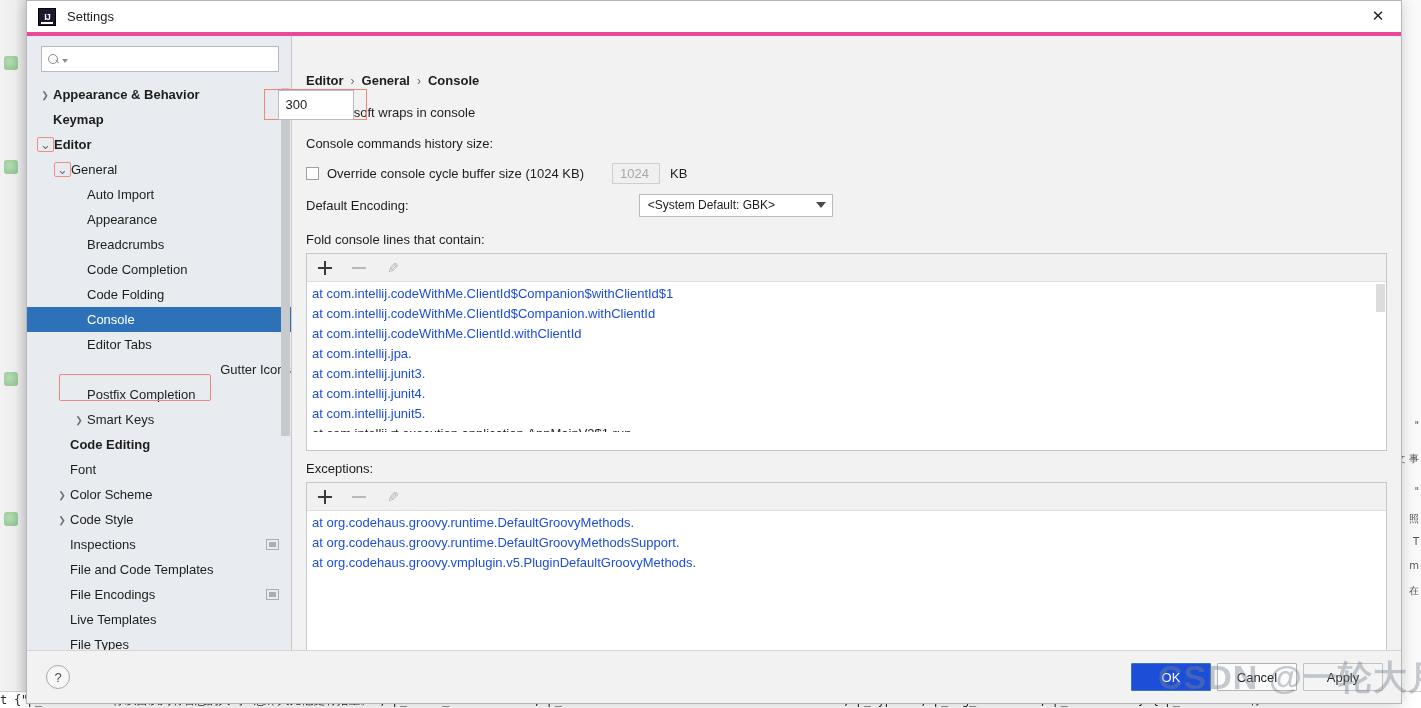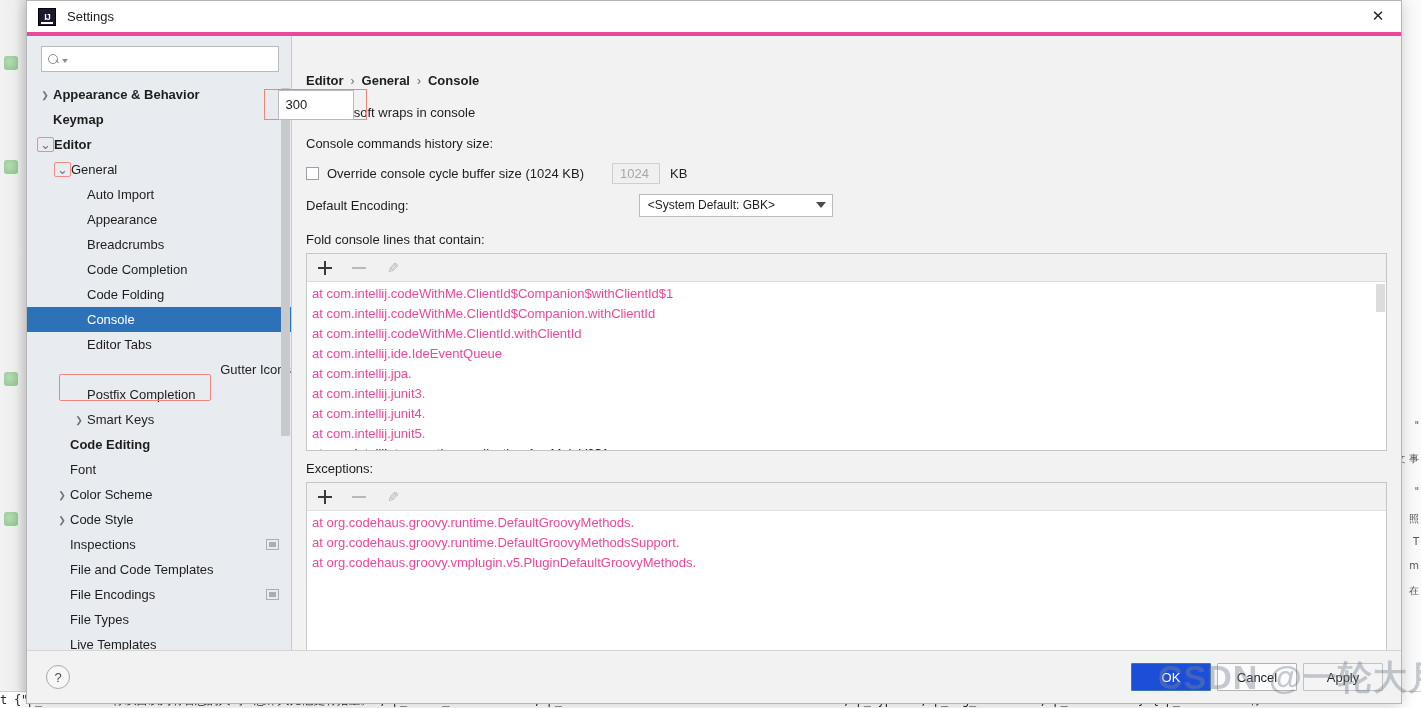--- a/index.html
+++ b/index.html
@@ -430,21 +430,21 @@
   .list-items {
     flex: 1 1 auto;
     overflow: hidden;
     padding-top: 2px;
     position: relative;
   }
   .list-item {
     height: 20px;
     line-height: 20px;
     font-size: 13px;
-    color: #ec4899;
+    color: #1d4ed8;
     padding-left: 5px;
     white-space: nowrap;
     overflow: hidden;
   }
   .list-item.clipped { height: 8px; overflow: hidden; color: #1d1d1d; }
   .list-scroll-track {
     position: absolute;
     right: 0; top: 0; bottom: 0;
     width: 11px;
   }
@@ -646,25 +646,25 @@
               <span class="tree-arrow"></span>
               <span class="tree-label">File and Code Templates</span>
             </div>
             <div class="tree-row" style="padding-left: 27px;">
               <span class="tree-arrow"></span>
               <span class="tree-label">File Encodings</span>
               <span class="tree-badge"></span>
             </div>
             <div class="tree-row" style="padding-left: 27px;">
               <span class="tree-arrow"></span>
+              <span class="tree-label">Live Templates</span>
+            </div>
+            <div class="tree-row" style="padding-left: 27px;">
+              <span class="tree-arrow"></span>
               <span class="tree-label">File Types</span>
-            </div>
-            <div class="tree-row" style="padding-left: 27px;">
-              <span class="tree-arrow"></span>
-              <span class="tree-label">Live Templates</span>
             </div>
           <div class="sel-outline"></div>
           <div class="side-scroll-track">
             <div class="side-scroll-thumb"></div>
           </div>
         </div>
       </div>
 
       <div class="main">
 
@@ -706,21 +706,20 @@
         <div class="listbox fold">
           <div class="list-toolbar">
             <span class="tb-btn tb-plus"></span>
             <span class="tb-btn tb-minus"></span>
             <span class="tb-btn tb-pencil">✎</span>
           </div>
           <div class="list-items" id="fold-items">
               <div class="list-item">at com.intellij.codeWithMe.ClientId$Companion$withClientId$1</div>
               <div class="list-item">at com.intellij.codeWithMe.ClientId$Companion.withClientId</div>
               <div class="list-item">at com.intellij.codeWithMe.ClientId.withClientId</div>
-              <div class="list-item">at com.intellij.ide.IdeEventQueue</div>
               <div class="list-item">at com.intellij.jpa.</div>
               <div class="list-item">at com.intellij.junit3.</div>
               <div class="list-item">at com.intellij.junit4.</div>
               <div class="list-item">at com.intellij.junit5.</div>
               <div class="list-item clipped">at com.intellij.rt.execution.application.AppMainV2$1.run</div>
             <div class="list-scroll-track">
               <div class="list-scroll-thumb"></div>
             </div>
           </div>
         </div>

